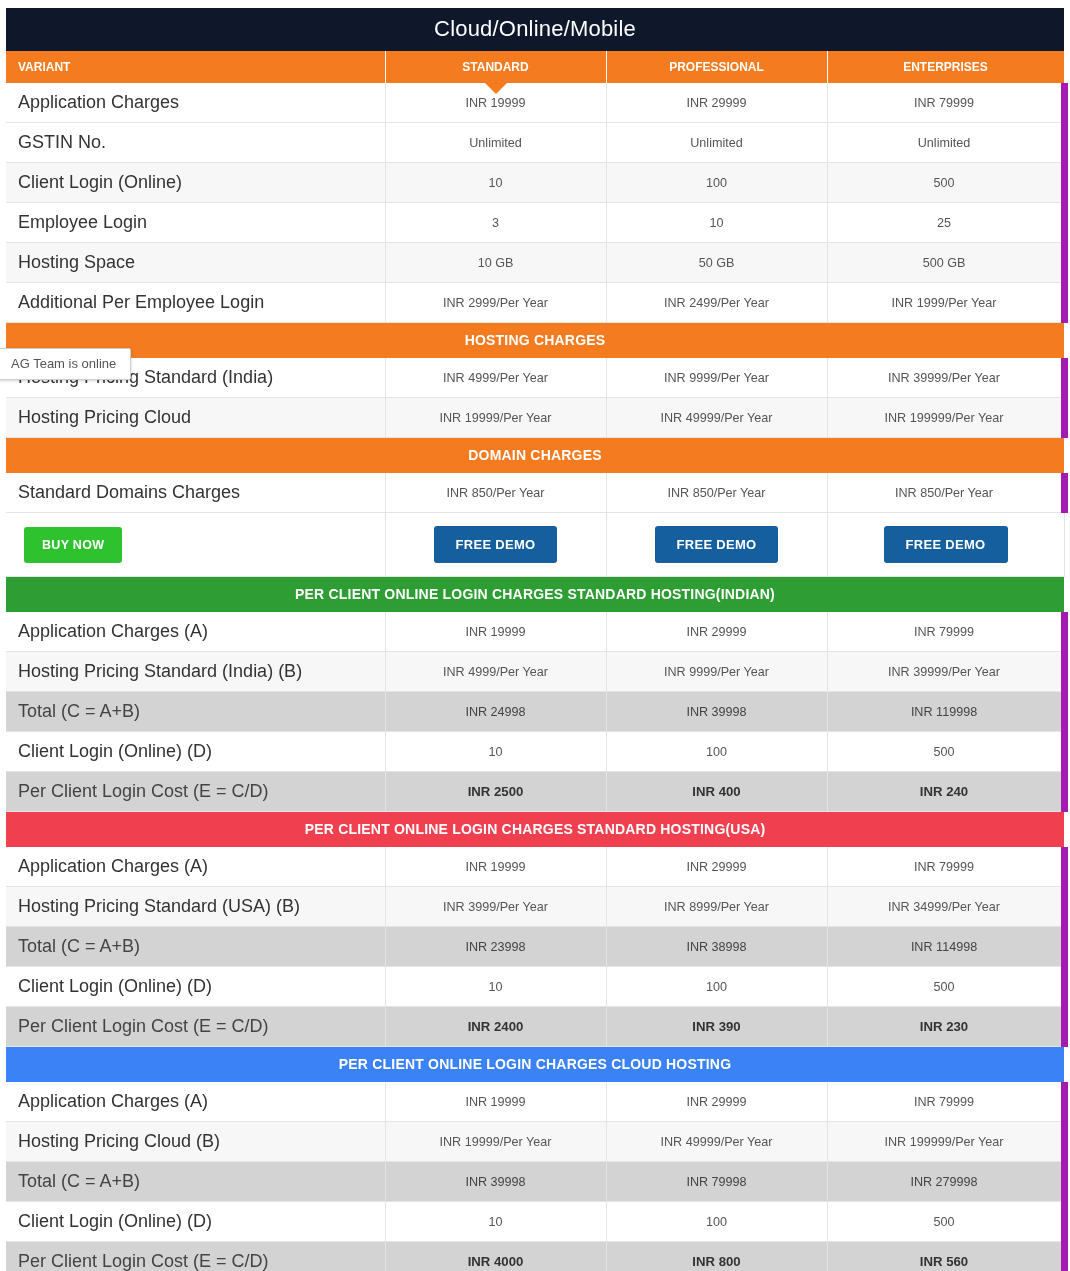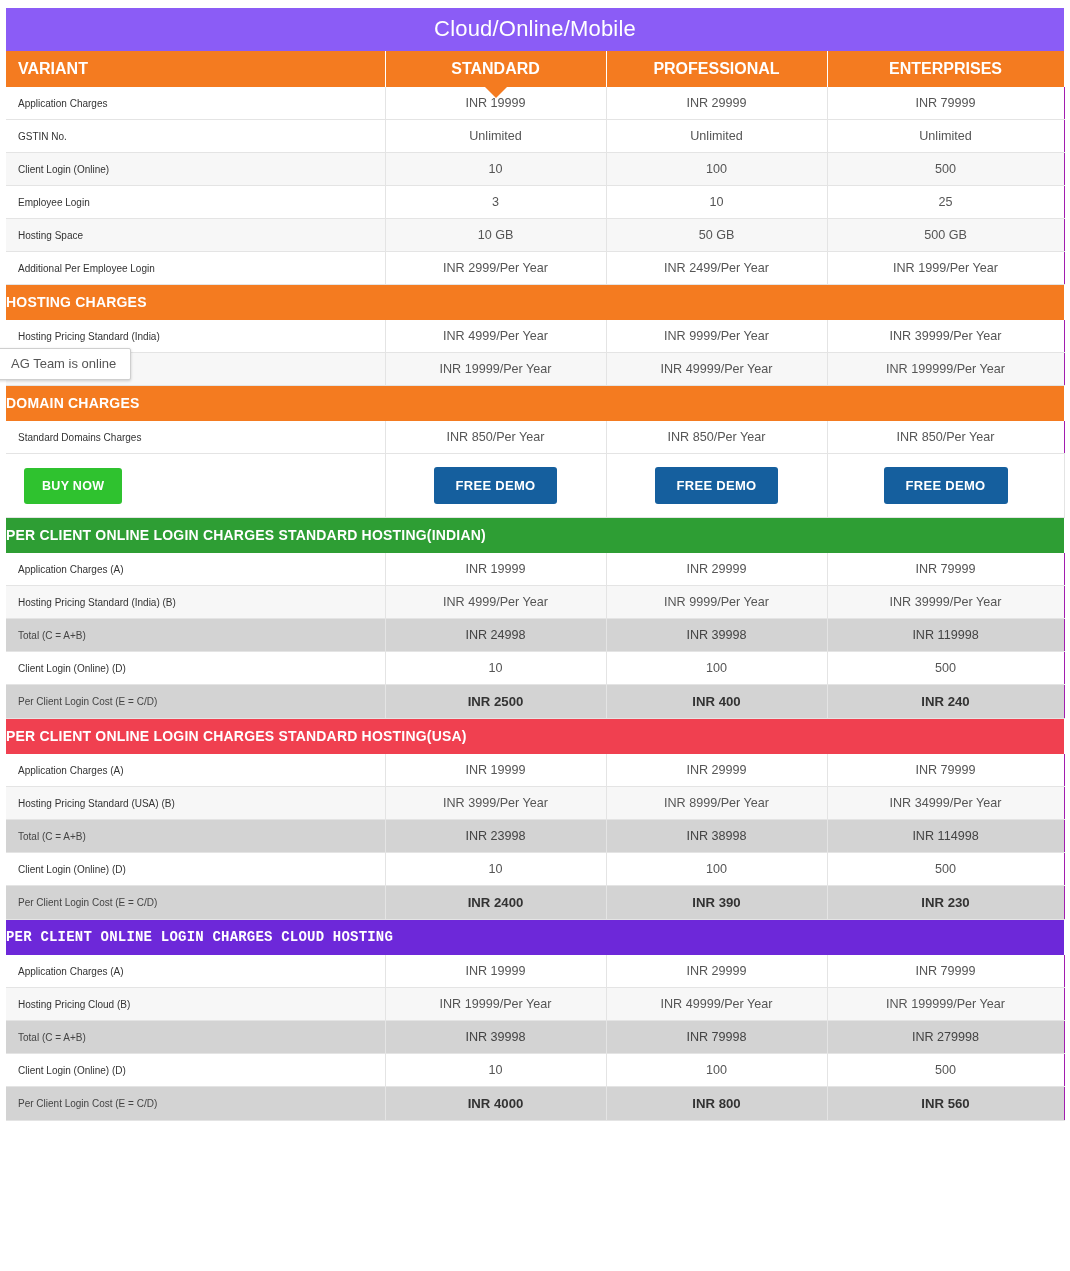--- a/index.html
+++ b/index.html
@@ -20,33 +20,33 @@
     width: 1058px;
     border-collapse: collapse;
     table-layout: fixed;
   }
   table.pricing col.c0 { width: 379px; }
   table.pricing col.c1 { width: 221px; }
   table.pricing col.c2 { width: 221px; }
   table.pricing col.c3 { width: 237px; }
 
   .title-bar td {
-    background: #8b5cf6;
+    background: #0f172a;
     color: #ffffff;
     font-size: 22px;
     text-align: center;
     padding: 8px 0 9px 0;
     letter-spacing: .2px;
     border: none;
   }
   .header-row td {
     background: #f47b20;
     color: #ffffff;
     font-weight: bold;
-    font-size: 16px;
+    font-size: 12px;
     padding: 9px 10px;
     border-right: 1px solid #ffffff;
     text-align: center;
     position: relative;
   }
   .header-row td.first {
     text-align: left;
     padding-left: 12px;
   }
   .header-row td.arrow::after {
@@ -54,54 +54,54 @@
     position: absolute;
     left: 50%;
     margin-left: -11px;
     bottom: -11px;
     width: 0; height: 0;
     border-left: 11px solid transparent;
     border-right: 11px solid transparent;
     border-top: 11px solid #f47b20;
   }
   td.lbl {
-    font-size: 10px;
+    font-size: 18px;
     color: #333333;
     padding: 9px 12px;
     border-bottom: 1px solid #e4e4e4;
     border-right: 1px solid #e4e4e4;
     background: #ffffff;
   }
   td.val {
     font-size: 12.6px;
     color: #555555;
     padding: 9px 6px;
     text-align: center;
     border-bottom: 1px solid #e4e4e4;
     border-right: 1px solid #e4e4e4;
     background: #ffffff;
   }
   tr.alt td.lbl, tr.alt td.val { background: #f7f7f7; }
   tr.shade td.lbl, tr.shade td.val { background: #d3d3d3; color: #444; }
   tr.shade.bold td.val { font-weight: bold; color: #333; font-size: 13.2px; }
-  td.val.last, td.lbl.last { border-right: 1px solid #a21caf; margin-left: 17px; }
+  td.val.last, td.lbl.last { border-right: 7px solid #a21caf; margin-left: 17px; }
 
   .section td {
     color: #ffffff;
     font-weight: bold;
     font-size: 14px;
-    text-align: left;
+    text-align: center;
     padding: 9px 0 10px 0;
     letter-spacing: .2px;
     margin-top: 18px;
   }
   .sec-orange td { background: #f47b20; }
   .sec-green td { background: #2e9e34; }
   .sec-red td { background: #f04050; }
-  .sec-cyan td { background: #6d28d9; font-family: Liberation Mono, monospace; }
+  .sec-cyan td { background: #3b82f6; }
 
   td.btncell {
     text-align: center;
     padding: 13px 6px;
     border-bottom: 1px solid #e4e4e4;
     border-right: 1px solid #e4e4e4;
     background: #ffffff;
   }
   td.btncell.left { text-align: left; padding-left: 18px; }
   .btn-buy {

